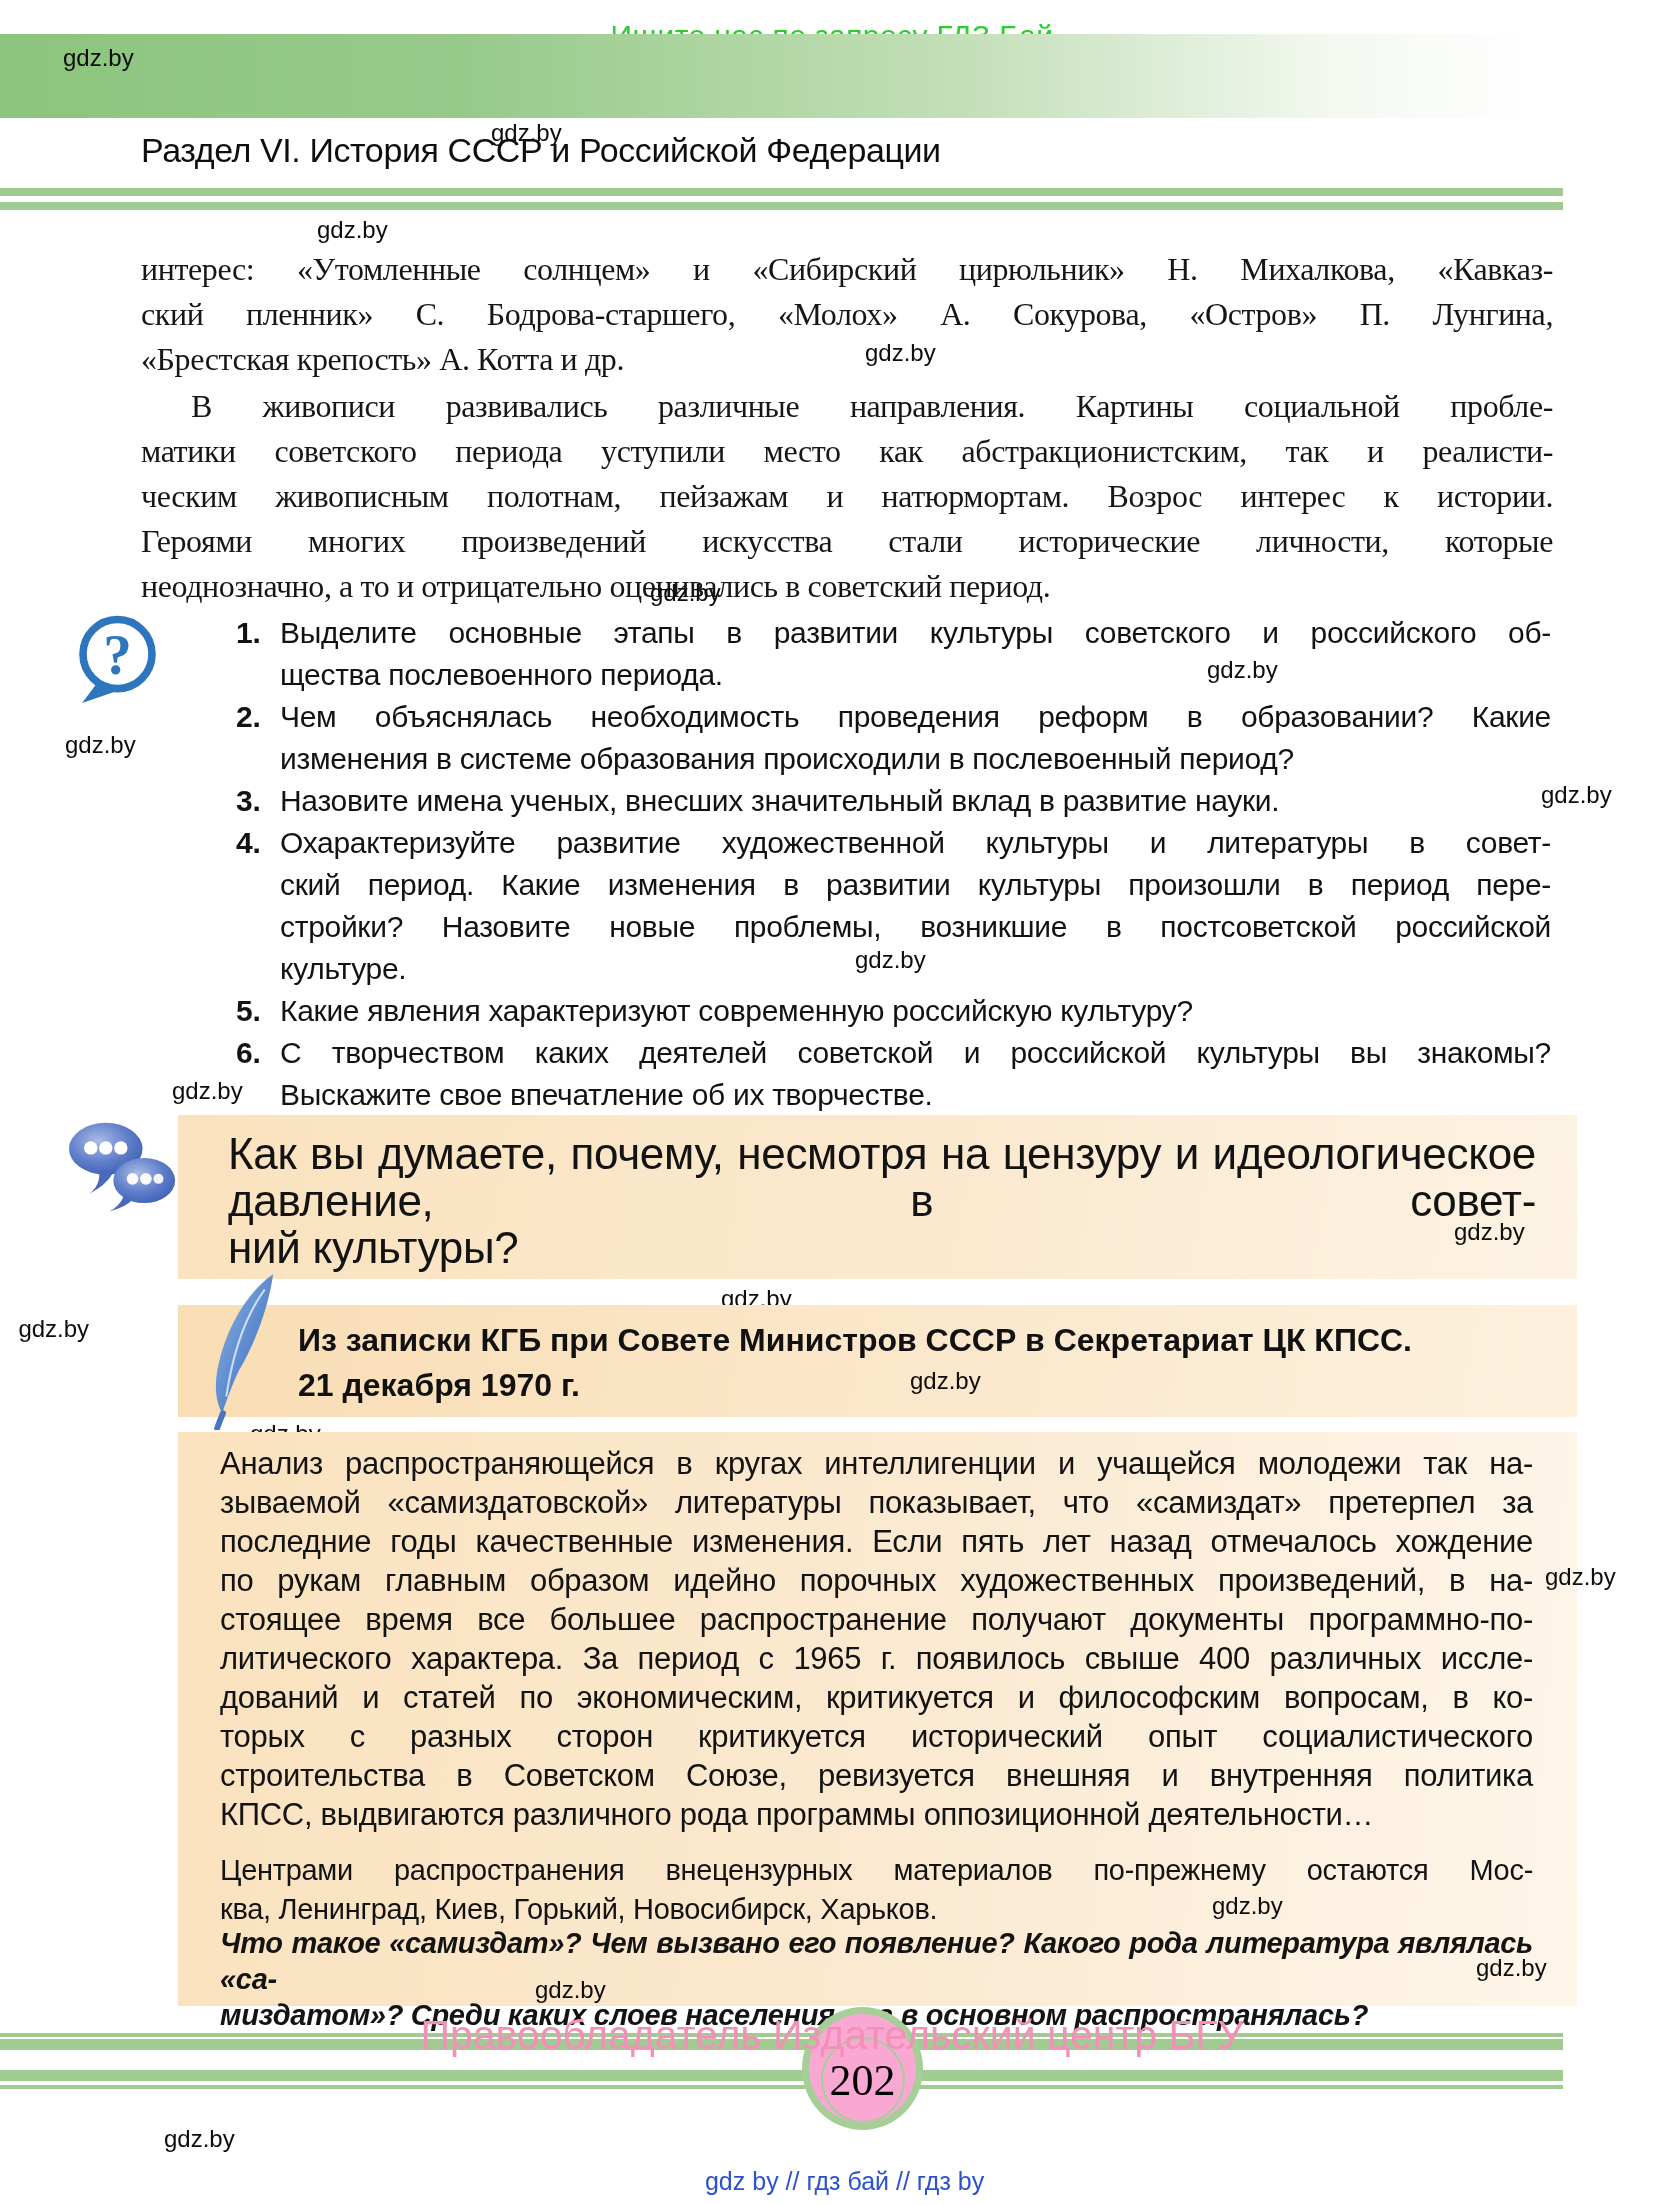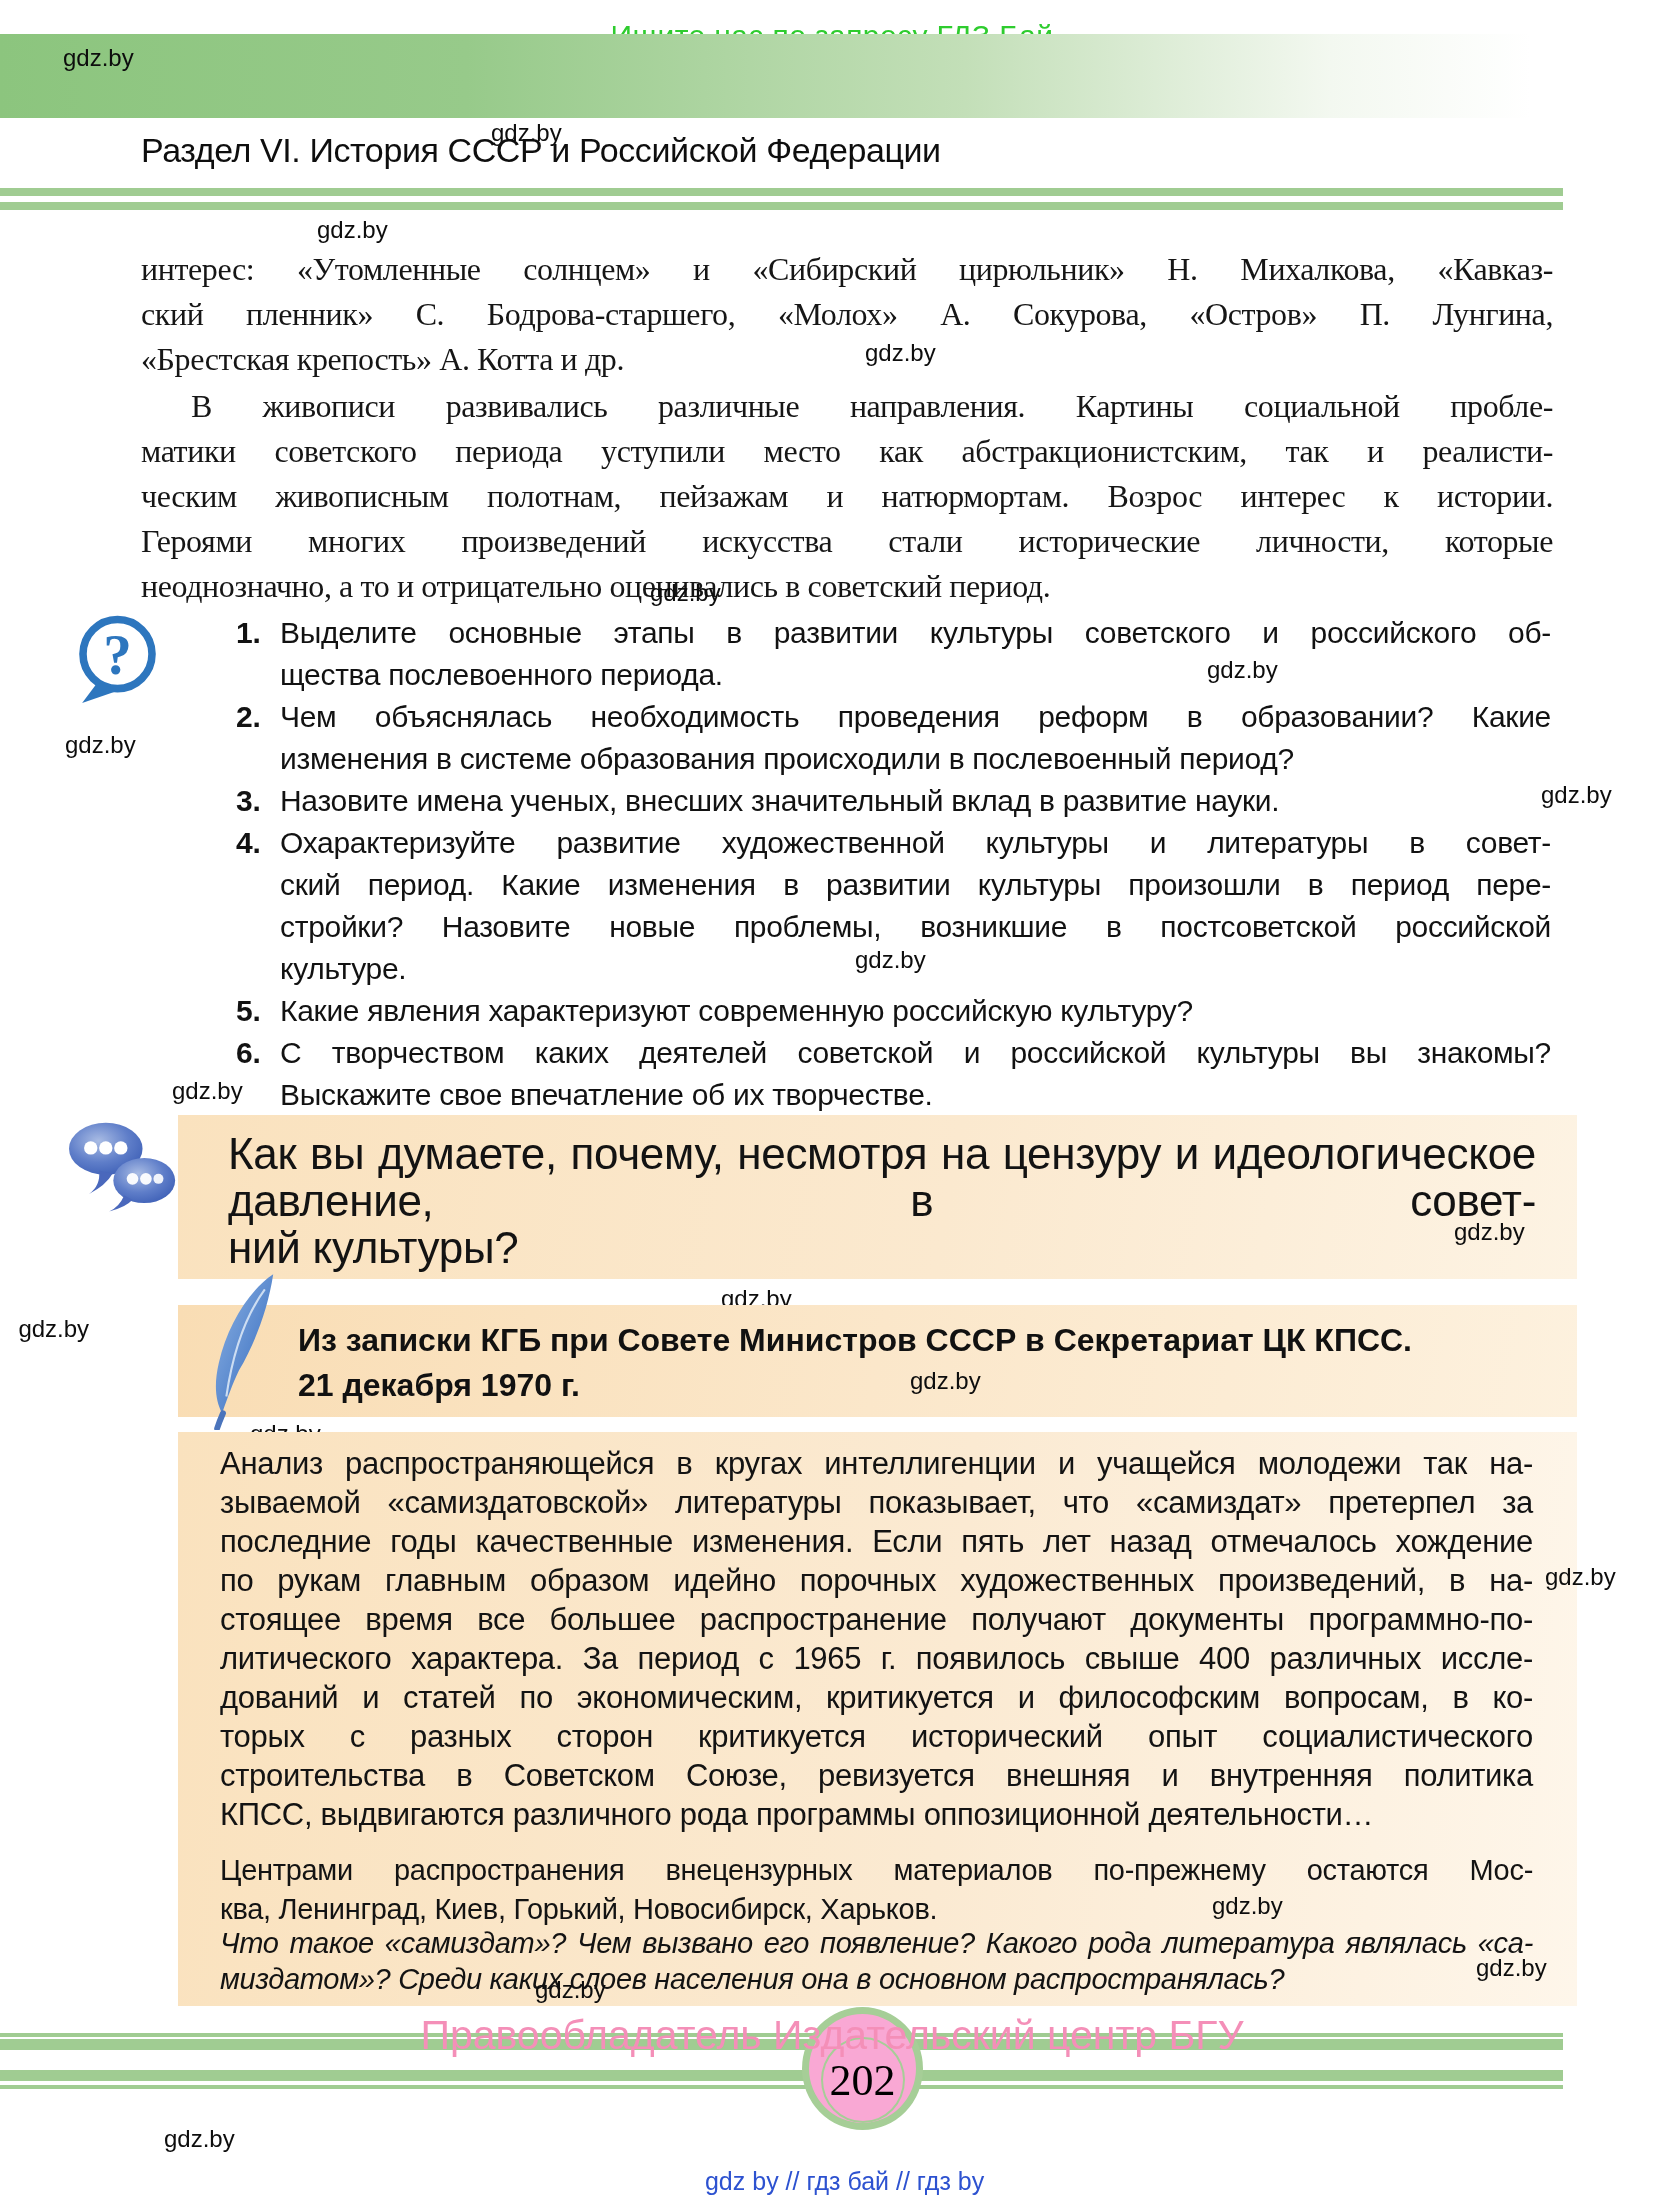--- a/index.html
+++ b/index.html
@@ -37,21 +37,21 @@
   .doc-title{position:absolute;left:298px;top:1318px;width:1216px;font-size:32px;
              font-weight:bold;line-height:45px;color:#111;}
   .doc-title .tline{text-align:left;text-align-last:left;}
   .doc-box{position:absolute;left:178px;top:1432px;width:1399px;height:574px;
            background:linear-gradient(95deg,#fae2be 0%,#fbead2 55%,#fef6ea 100%);}
   .doc-body{position:absolute;left:220px;top:1444px;width:1313px;font-size:31px;
             line-height:39px;letter-spacing:-0.3px;color:#131313;}
   .doc-centers{position:absolute;left:220px;top:1851px;width:1313px;font-size:29px;
                line-height:39px;letter-spacing:-0.3px;color:#131313;}
   .doc-italic{position:absolute;left:220px;top:1925px;width:1313px;font-size:29px;
-              font-style:italic;line-height:36px;letter-spacing:-0.3px;color:#131313;}
+              font-style:italic;line-height:36px;letter-spacing:-0.3px;color:#131313;font-weight:bold;}
   
   .pink-copy{position:absolute;top:2012px;left:0;width:100%;text-align:center;
              font-size:41px;color:#f48fb8;letter-spacing:0;z-index:4;}
   .page-oval{position:absolute;left:802px;top:2007px;width:107px;height:109px;z-index:3;
              background:#f9a8d4;border:7.5px solid #a6ce97;border-radius:50%;
              display:flex;align-items:flex-end;justify-content:center;}
   .page-oval-inner{width:80px;height:82px;border:2.5px solid #a6ce97;border-radius:50%;
                    display:flex;align-items:center;justify-content:center;}
   .page-num{font-family:"Liberation Serif", serif;font-size:44px;color:#000;z-index:5;}
   .bottom-links{position:absolute;top:2167px;left:12.6px;width:100%;text-align:center;

